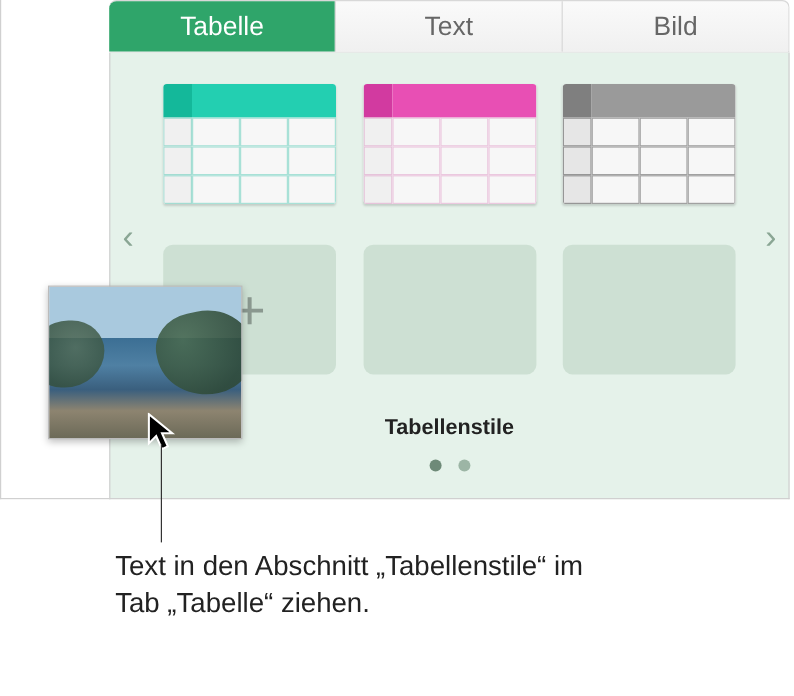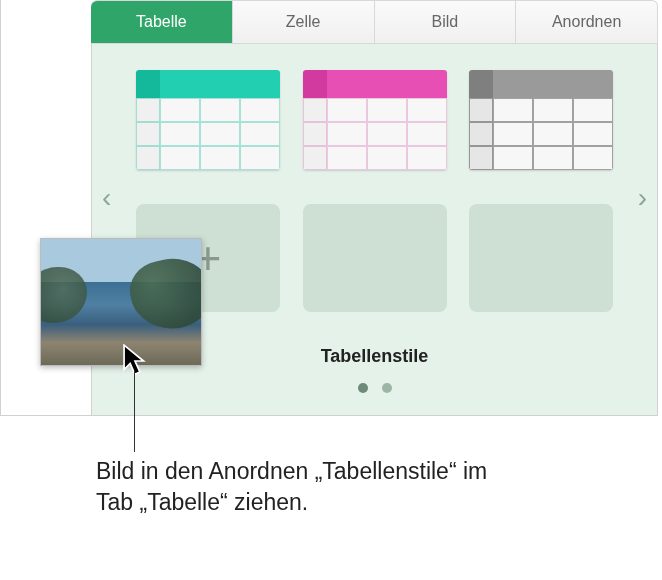--- a/index.html
+++ b/index.html
@@ -25,21 +25,21 @@
     background: linear-gradient(#fafafa,#f0f0f0);
     border-radius: 6px 6px 0 0;
     border-top: 1px solid #d8d8d8;
     border-right: 1px solid #d8d8d8;
   }
   .tab {
     flex: 1;
     display: flex;
     align-items: center;
     justify-content: center;
-    font-size: 16px;
+    font-size: 22px;
     color: #666;
     border-left: 1px solid #d8d8d8;
     cursor: pointer;
   }
   .tab:first-child { border-left: none; }
   .tab.active {
     background: #2fa56a;
     color: #fff;
     font-weight: 500;
     border-radius: 6px 0 0 0;
@@ -235,23 +235,22 @@
   }
 </style>
 </head>
 <body>
 
 <div class="left-border"></div>
 <div class="bottom-border"></div>
 
 <div class="tabbar">
   <div class="tab active">Tabelle</div>
-  <div class="tab">Zelle</div>
+  <div class="tab">Text</div>
   <div class="tab">Bild</div>
-  <div class="tab">Anordnen</div>
 </div>
 
 <div class="panel">
 
   <div class="nav-arrow nav-left">‹</div>
   <div class="nav-arrow nav-right">›</div>
 
   <div class="styles-row">
     <div class="style-thumb st-teal">
       <div class="hdr">
@@ -331,13 +330,13 @@
   </div>
 </div>
 
 <div class="drag-image" aria-label="coastal-landscape-thumbnail"></div>
 
 <svg class="cursor" viewBox="0 0 20 28">
   <path d="M1 1 L1 21 L6 16 L10 25 L14 23 L10 14 L17 14 Z" fill="#000" stroke="#fff" stroke-width="1.4"></path>
 </svg>
 
 <div class="callout-line"></div>
-<div class="callout-text">Bild in den Anordnen „Tabellenstile“ im Tab „Tabelle“ ziehen.</div>
+<div class="callout-text">Text in den Abschnitt „Tabellenstile“ im Tab „Tabelle“ ziehen.</div>
 
 </body></html>

